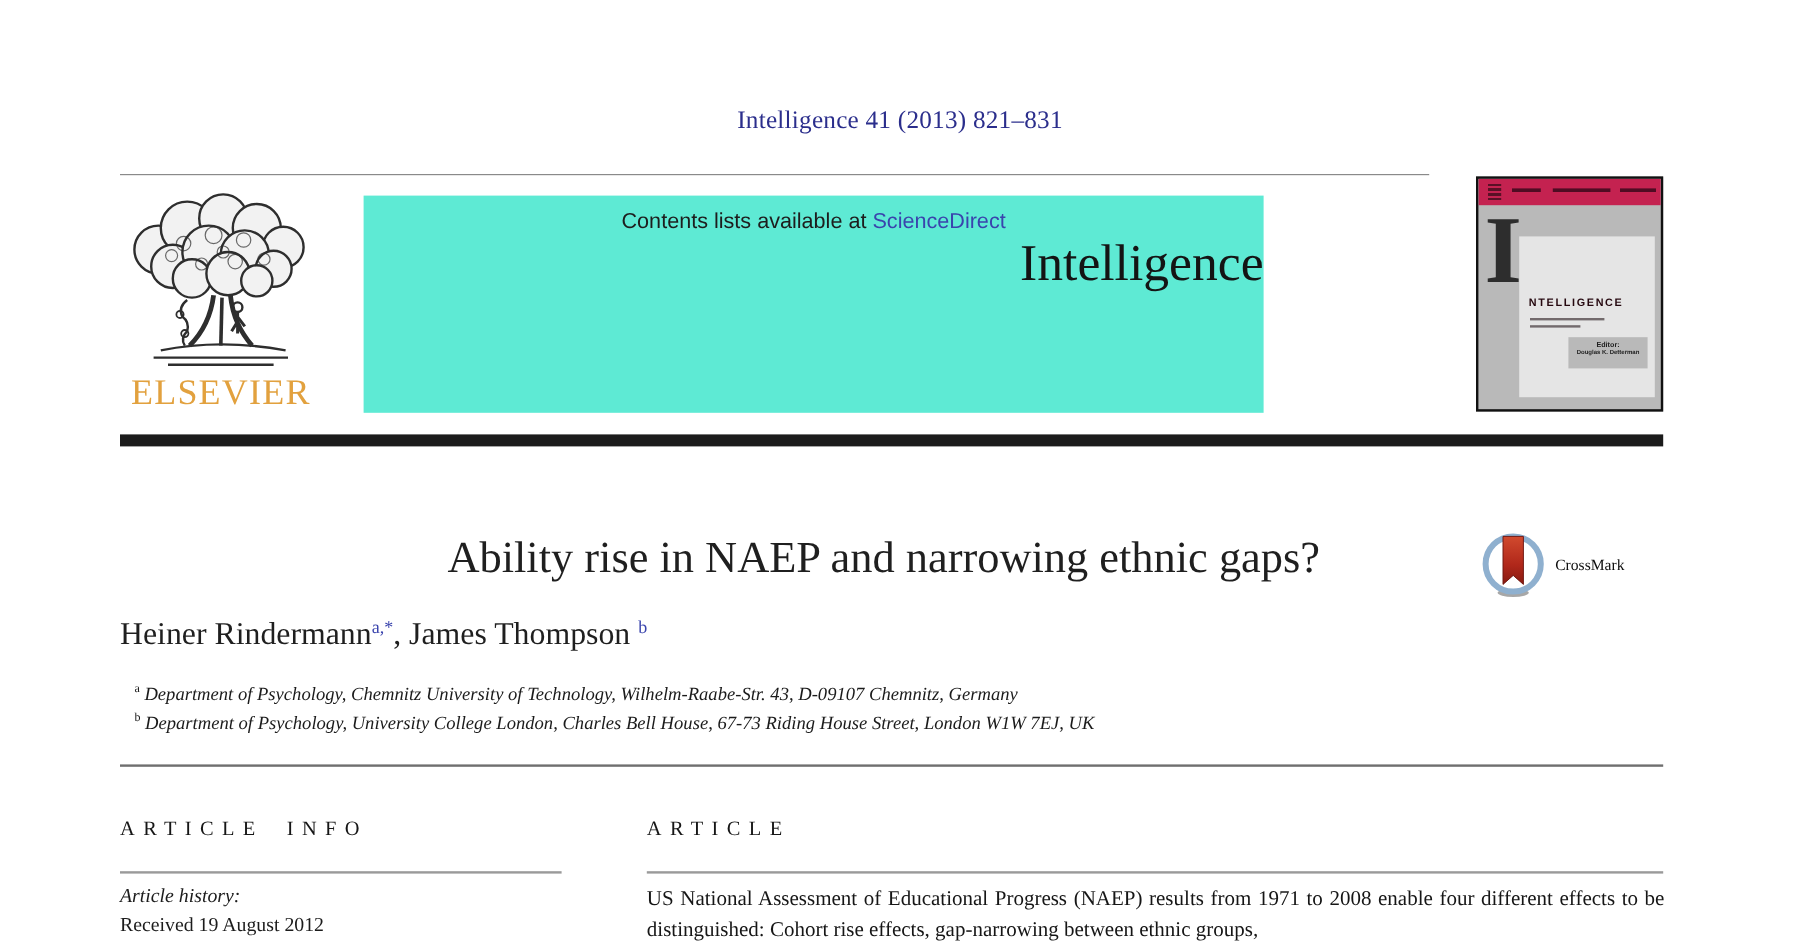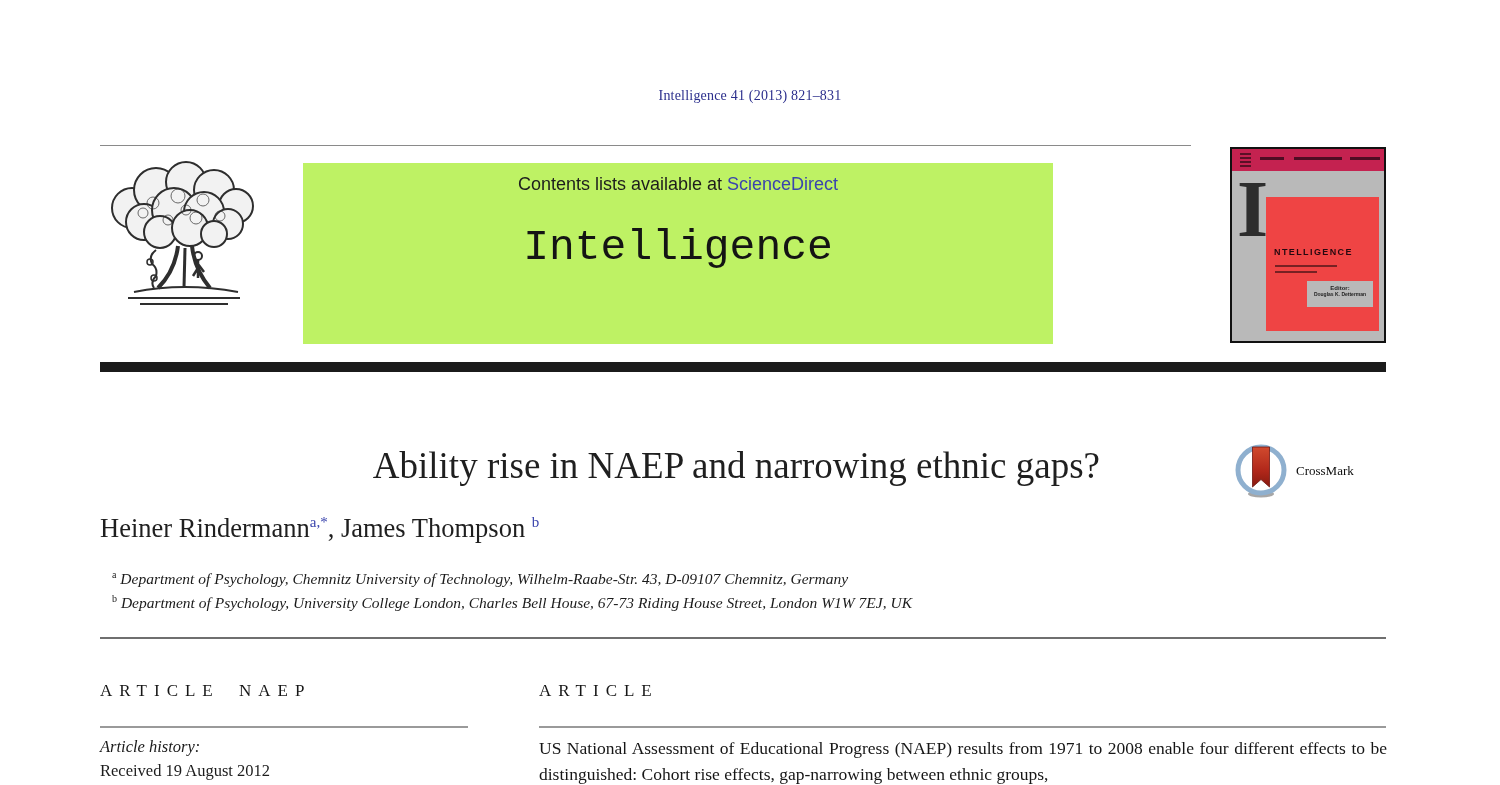--- a/index.html
+++ b/index.html
@@ -2,44 +2,44 @@
 <html><head>
 <meta charset="utf-8">
 <style>
   html,body{margin:0;padding:0;background:#ffffff;}
   body{width:1500px;height:785px;position:relative;overflow:hidden;
        font-family:"Liberation Serif",serif;color:#1c1c1c;}
   .abs{position:absolute;}
 
   
   .citation{left:0;top:88px;width:1500px;text-align:center;
-            font-size:14px;color:#2b2e8c;letter-spacing:.2px;}
+            font-size:21px;color:#2b2e8c;letter-spacing:.2px;}
 
   
   .rule-top{left:100px;top:145px;width:1091px;height:1px;background:#8a8a8a;}
-  .banner{left:303px;top:163px;width:750px;height:181px;background:#bef264;}
+  .banner{left:303px;top:163px;width:750px;height:181px;background:#5eead4;}
   .contents-line{width:100%;text-align:center;margin-top:11px;
                  font-family:"Liberation Sans",sans-serif;font-size:18px;color:#1d1d1d;}
   .sd-link{color:#3a44ad;cursor:pointer;}
-  .journal-name{width:100%;text-align:center;margin-top:28px;font-size:43px;color:#141414;font-family:Liberation Mono, monospace;}
+  .journal-name{width:100%;text-align:right;font-size:43px;color:#141414;}
 
   
   .elsevier{left:98px;top:158px;width:172px;height:192px;text-align:center;}
   .elsevier-word{font-size:30px;color:#e2a13e;letter-spacing:1px;margin-top:-4px;}
 
   
   .cover{left:1230px;top:147px;width:156px;height:196px;background:#b9b9b9;
          border:2px solid #111;box-sizing:border-box;overflow:hidden;}
   .cover-topbar{position:absolute;left:0;top:0;width:100%;height:22px;background:#c42250;}
   .cover-topbar .mark{position:absolute;left:8px;top:4px;width:11px;height:14px;
       background:repeating-linear-gradient(#5a1026 0 2px,transparent 2px 4px);}
   .cover-topbar .t1{position:absolute;top:8px;height:2.5px;background:rgba(40,5,20,.75);}
   .cover-bigI{position:absolute;left:5px;top:20px;font-size:80px;font-weight:bold;
               color:#2d2d2d;line-height:1;}
-  .cover-block{position:absolute;left:34px;top:48px;width:113px;height:134px;background:#ef4444;}
+  .cover-block{position:absolute;left:34px;top:48px;width:113px;height:134px;background:#e5e5e5;}
   .cover-title{position:absolute;left:8px;top:50px;font-family:"Liberation Sans",sans-serif;
                font-size:9px;font-weight:bold;letter-spacing:1.4px;color:#25080f;}
   .cover-sub1,.cover-sub2{position:absolute;left:9px;height:2px;background:rgba(20,5,10,.55);}
   .cover-sub1{top:68px;width:62px;}
   .cover-sub2{top:74px;width:42px;}
   .editor-box{position:absolute;right:6px;top:84px;width:66px;height:26px;background:#b9b9b9;
               text-align:center;font-family:"Liberation Sans",sans-serif;color:#222;}
   .editor-box .el{font-size:6px;font-weight:bold;margin-top:4px;}
   .editor-box .en{font-size:5px;font-weight:bold;}
 
@@ -107,20 +107,21 @@
       <path d="M87 90 L86 130" stroke-width="3"></path>
       <path d="M58 92 q-8 6 -4 14 q6 4 4 12 q-6 6 -2 12" stroke-width="2"></path>
       <circle cx="52" cy="104" r="3" stroke-width="1.5"></circle>
       <circle cx="56" cy="120" r="3" stroke-width="1.5"></circle>
       <path d="M100 102 l0 18 M100 106 l6 8 M100 110 l-5 8" stroke-width="2.5"></path>
       <circle cx="100" cy="98" r="4" stroke-width="2"></circle>
       <path d="M36 134 q50 -10 104 0" stroke-width="2"></path>
       <path d="M30 140 H142 M42 146 H130" stroke-width="2"></path>
     </g>
   </svg>
+  <div class="elsevier-word">ELSEVIER</div>
 </div>
 
 <div class="abs banner">
   <div class="contents-line">
     <span>Contents lists available at </span><span class="sd-link">ScienceDirect</span>
   </div>
   <div class="journal-name">Intelligence</div>
 </div>
 
 <div class="abs cover">
@@ -168,21 +169,21 @@
 
 <div class="abs affil affil-a">
   <sup>a</sup> <span>Department of Psychology, Chemnitz University of Technology, Wilhelm-Raabe-Str. 43, D-09107 Chemnitz, Germany</span>
 </div>
 <div class="abs affil affil-b">
   <sup>b</sup> <span>Department of Psychology, University College London, Charles Bell House, 67-73 Riding House Street, London W1W 7EJ, UK</span>
 </div>
 
 <div class="abs rule-mid"></div>
 
-<div class="abs col-header info-header">ARTICLE NAEP</div>
+<div class="abs col-header info-header">ARTICLE INFO</div>
 <div class="abs col-header abs-header">ARTICLE</div>
 <div class="abs rule-info"></div>
 <div class="abs rule-abs"></div>
 
 <div class="abs history-label">Article history:</div>
 <div class="abs received">Received 19 August 2012</div>
 
 <div class="abs abstract">US National Assessment of Educational Progress (NAEP) results from 1971 to 2008 enable four different effects to be distinguished: Cohort rise effects, gap-narrowing between ethnic groups,</div>
 
 </body></html>

